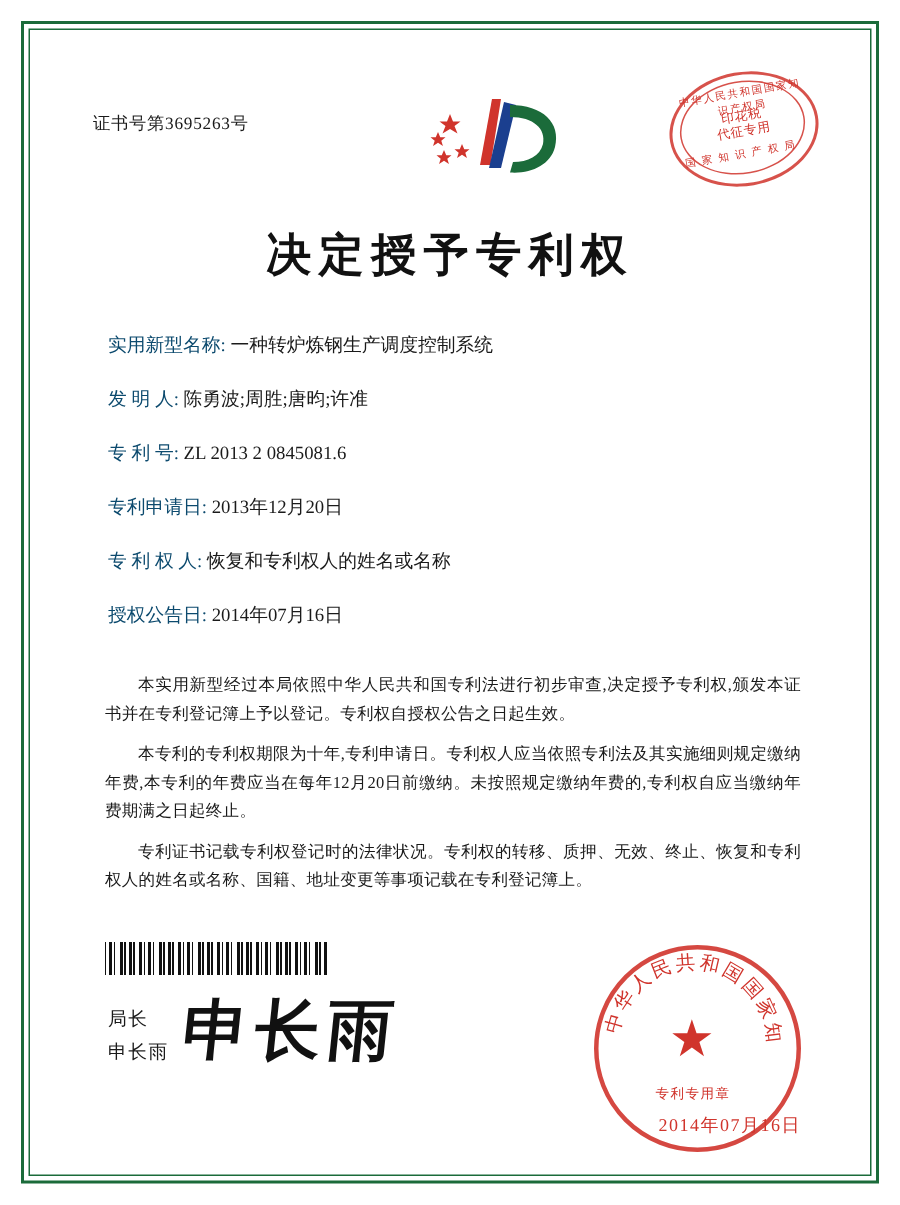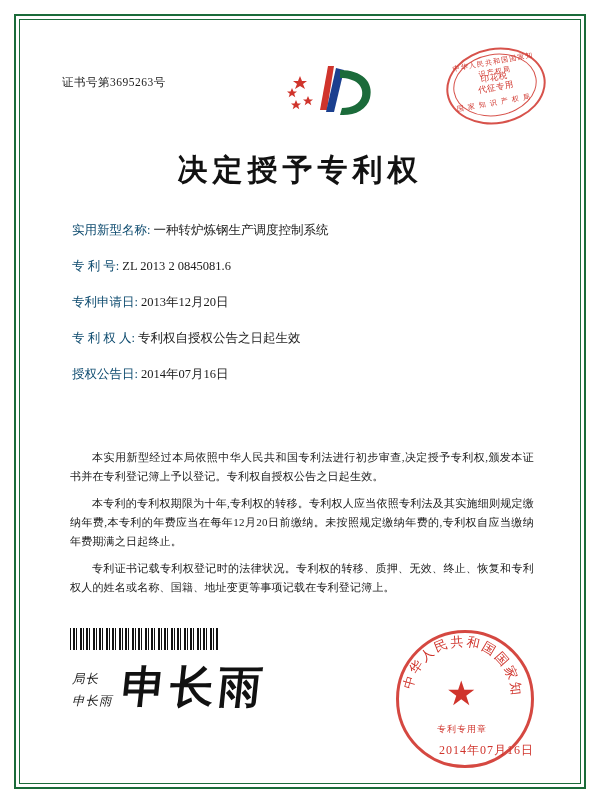--- a/index.html
+++ b/index.html
@@ -197,21 +197,20 @@
     position: absolute;
     left: 42px;
     top: 638px;
   }
   .sig-label {
     font-family: "Liberation Serif", serif;
     font-size: 12.5px;
     color: #1a1a1a;
     line-height: 22px;
     letter-spacing: 1px;
-    font-style: italic;
   }
   .sig-hand {
     position: absolute;
     left: 92px;
     top: 628px;
     font-family: "Liberation Serif", serif;
     font-size: 44px;
     color: #111;
     letter-spacing: 4px;
     font-weight: bold;
@@ -313,40 +312,44 @@
     </div>
 
     <div class="title">决定授予专利权</div>
 
     <div class="fields">
       <div class="field-row">
         <span class="label">实用新型名称:</span>
         <span class="value">一种转炉炼钢生产调度控制系统</span>
       </div>
       <div class="field-row">
+        <span class="label">发 明 人:</span>
+        <span class="value">陈勇波;周胜;唐昀;许准</span>
+      </div>
+      <div class="field-row">
         <span class="label">专 利 号:</span>
         <span class="value">ZL 2013 2 0845081.6</span>
       </div>
       <div class="field-row">
         <span class="label">专利申请日:</span>
         <span class="value">2013年12月20日</span>
       </div>
       <div class="field-row">
         <span class="label">专 利 权 人:</span>
-        <span class="value">专利权自授权公告之日起生效</span>
+        <span class="value">恢复和专利权人的姓名或名称</span>
       </div>
       <div class="field-row">
         <span class="label">授权公告日:</span>
         <span class="value">2014年07月16日</span>
       </div>
     </div>
 
     <div class="paras">
       <div class="para">本实用新型经过本局依照中华人民共和国专利法进行初步审查,决定授予专利权,颁发本证书并在专利登记簿上予以登记。专利权自授权公告之日起生效。</div>
-      <div class="para">本专利的专利权期限为十年,专利权的转移。专利权人应当依照专利法及其实施细则规定缴纳年费,本专利的年费应当在每年12月20日前缴纳。未按照规定缴纳年费的,专利权自应当缴纳年费期满之日起终止。</div>
+      <div class="para">本专利的专利权期限为十年,专利申请日。专利权人应当依照专利法及其实施细则规定缴纳年费,本专利的年费应当在每年12月20日前缴纳。未按照规定缴纳年费的,专利权自应当缴纳年费期满之日起终止。</div>
       <div class="para">专利证书记载专利权登记时的法律状况。专利权的转移、质押、无效、终止、恢复和专利权人的姓名或名称、国籍、地址变更等事项记载在专利登记簿上。</div>
     </div>
 
     <div class="barcode">
       <div class="bars"></div>
     </div>
 
     <div class="sig-block">
       <div class="sig-label">局长</div>
       <div class="sig-label">申长雨</div>

